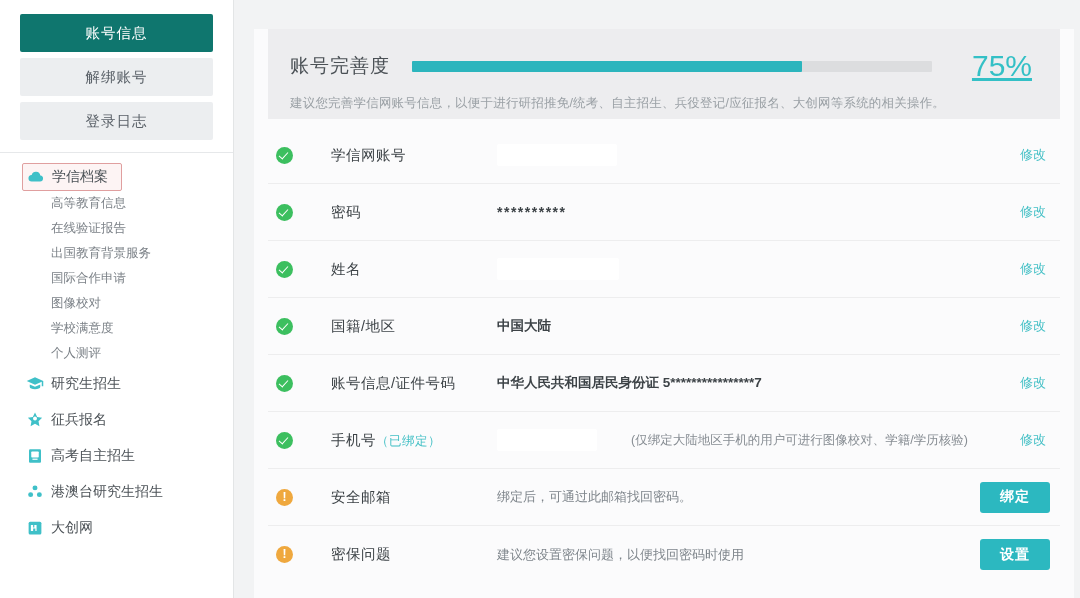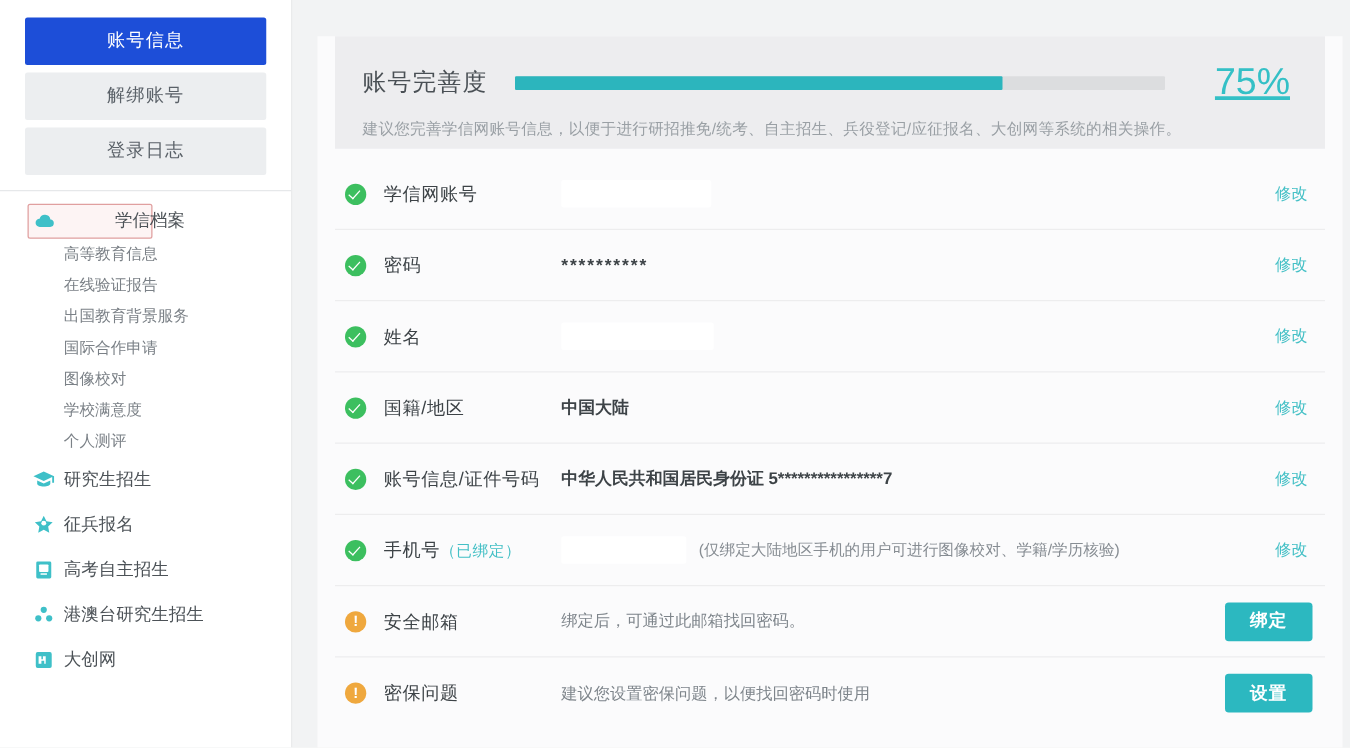--- a/index.html
+++ b/index.html
@@ -27,36 +27,35 @@
     font-size: 14.5px;
     color: #5a6168;
     background: #eceef0;
     margin-bottom: 6px;
     border-radius: 2px;
     letter-spacing: 1px;
     cursor: pointer;
     user-select: none;
   }
   .side-btn.active {
-    background: #1d4ed8;
+    background: #0f766e;
     color: #ffffff;
   }
   .side-divider {
     height: 1px; background: #e6e8ea;
     margin: 12px 0 0 0;
   }
 
   .nav { padding: 10px 0 0 0; }
   .nav-group-head {
     display: flex; align-items: center;
     padding: 4px 0 4px 26px;
     font-size: 14px; color: #4c5257;
     cursor: pointer;
     height: 28px;
-    gap: 40px;
   }
   .nav-group-head.selected {
     border: 1px solid #e09f9f;
     background: #fdf4f4;
     margin-left: 22px;
     padding-left: 4px;
     width: 100px;
     border-radius: 2px;
   }
   .nav-icon { width: 18px; height: 18px; margin-right: 7px; display: inline-block; flex: 0 0 18px; }
@@ -124,20 +123,21 @@
   }
 
   
   .rows { margin: 8px 14px 0 14px; }
   .row {
     display: flex; align-items: center;
     height: 57px;
     border-bottom: 1px solid #ededee;
     padding: 0 10px 0 8px;
     position: relative;
+    gap: 24px;
   }
   .row:last-child { border-bottom: none; }
   .status-ico {
     width: 17px; height: 17px; border-radius: 50%;
     flex: 0 0 17px; margin-right: 14px;
     position: relative;
   }
   .status-ico.ok { background: #3cbf5f; }
   .status-ico.warn { background: #efa83e; }
   .status-ico.ok::after {

